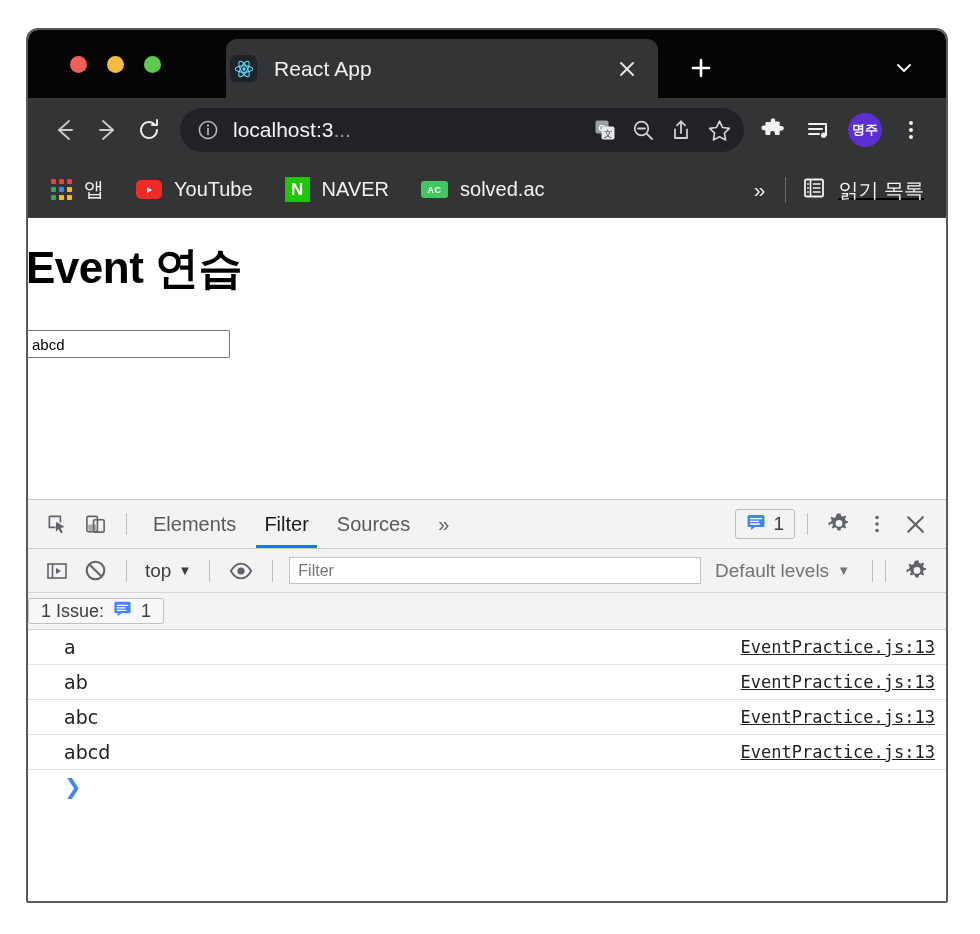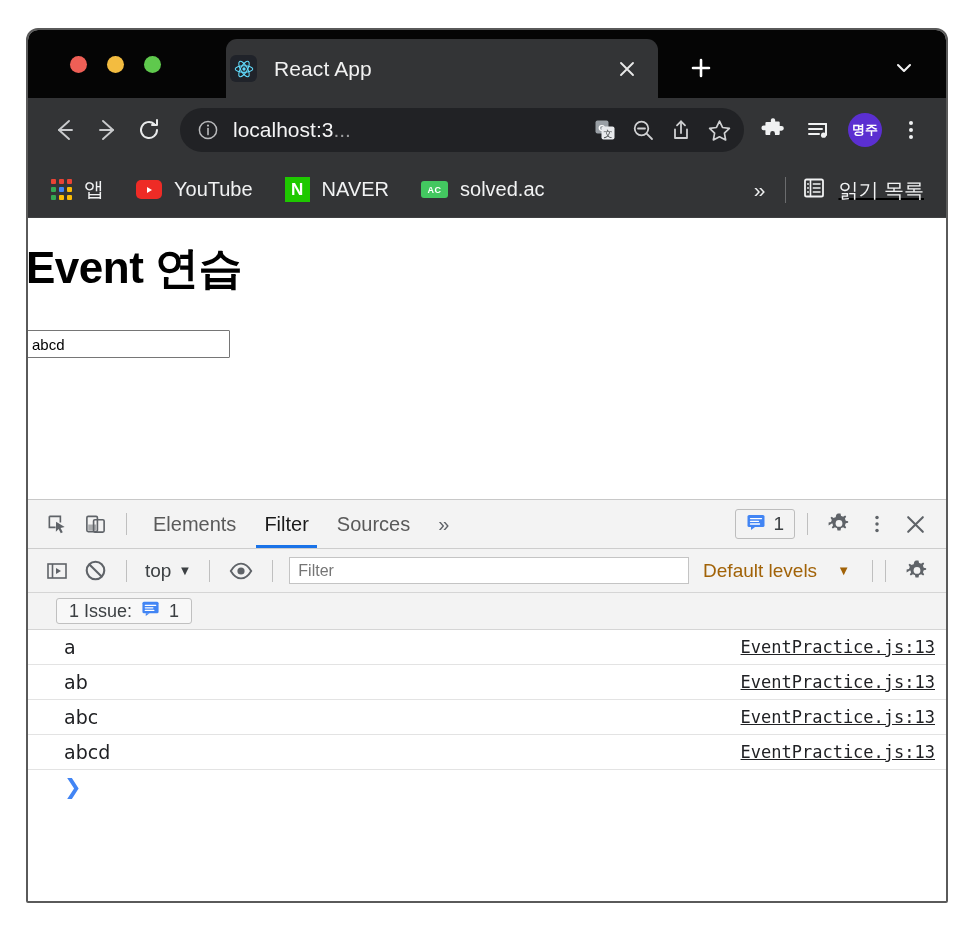--- a/index.html
+++ b/index.html
@@ -346,33 +346,33 @@
     font-family: "Liberation Sans", sans-serif;
     font-size: 16px;
     color: #000;
     padding: 0 8px;
     margin: 0 4px;
     min-width: 0;
   }
   #filter-input::placeholder { color: #757575; }
   #levels-selector {
     display: flex; align-items: center;
-    gap: 20px;
+    gap: 8px;
     font-size: 19px;
-    color: #a16207;
+    color: #737373;
     padding: 0 10px;
     white-space: nowrap;
   }
 
   #issues-bar {
     height: 37px;
     background: #f3f3f3;
     border-bottom: 1px solid #d5d5d5;
     display: flex; align-items: center;
-    padding-left: 28px;
+    padding-left: 0;
     flex: none;
   }
   #issues-chip {
     display: flex; align-items: center;
     gap: 9px;
     border: 1px solid #c0c0c0;
     border-radius: 3px;
     background: #f8f8f8;
     padding: 2px 12px;
     height: 26px;

